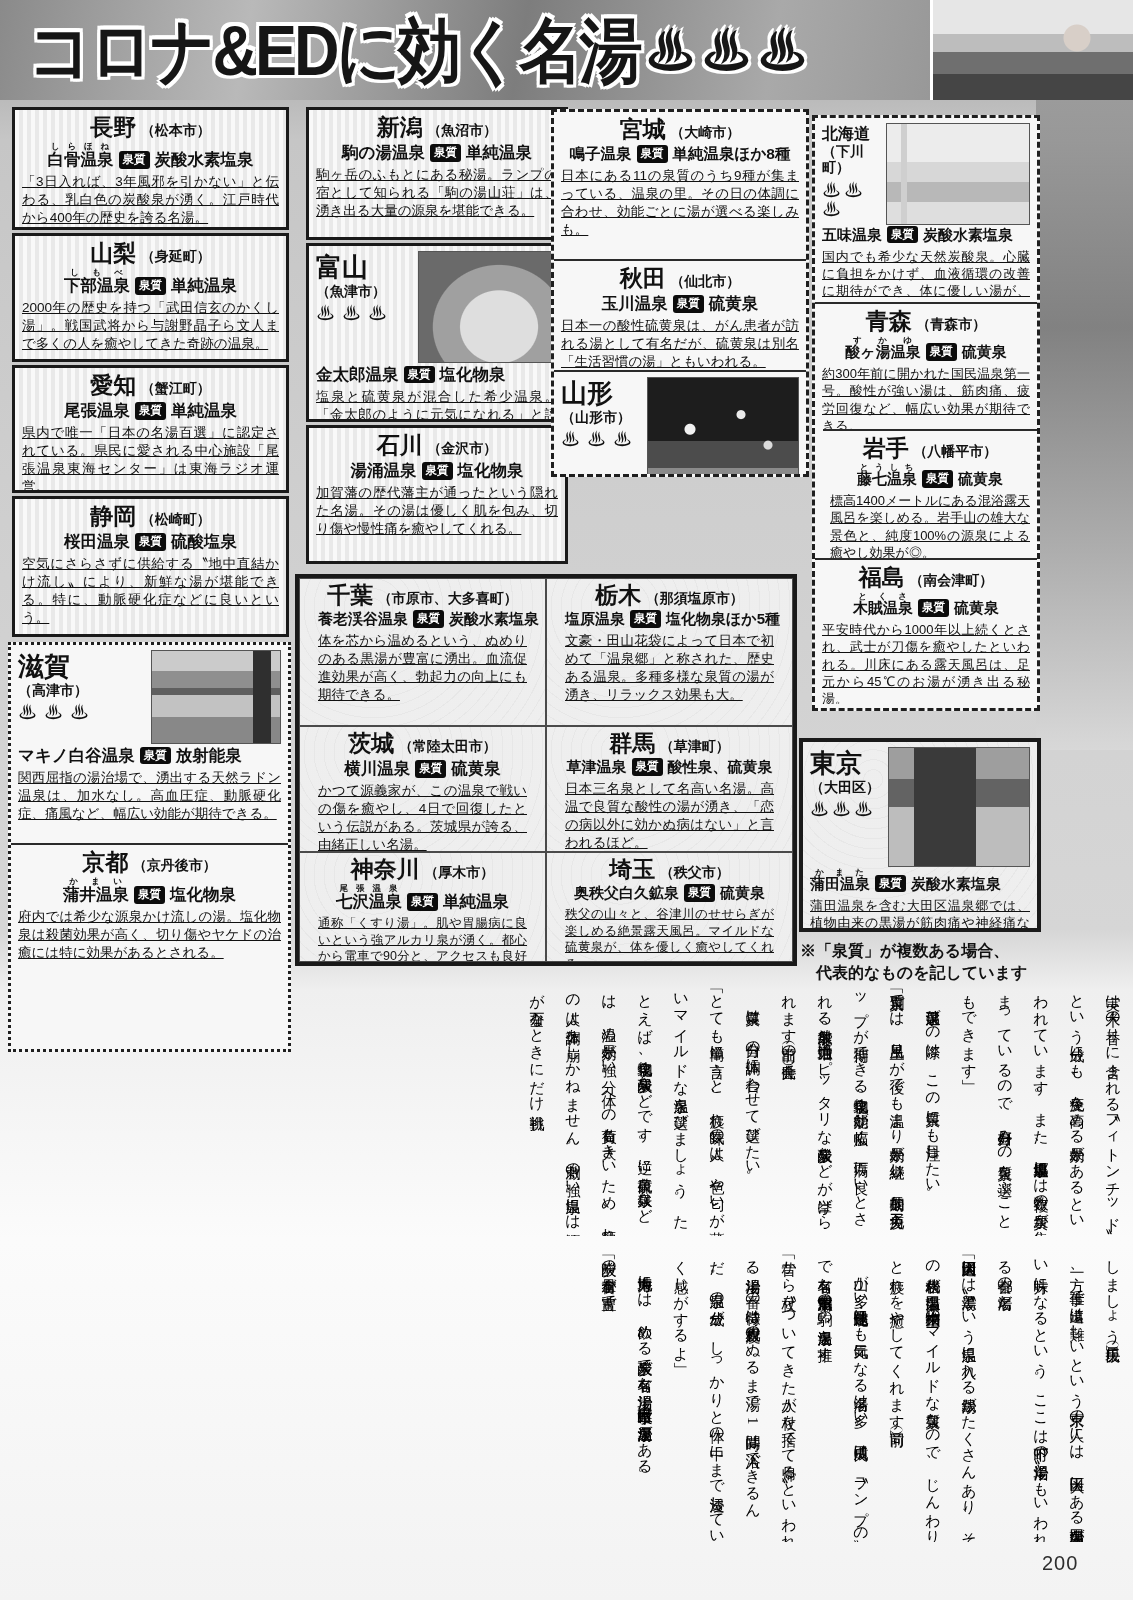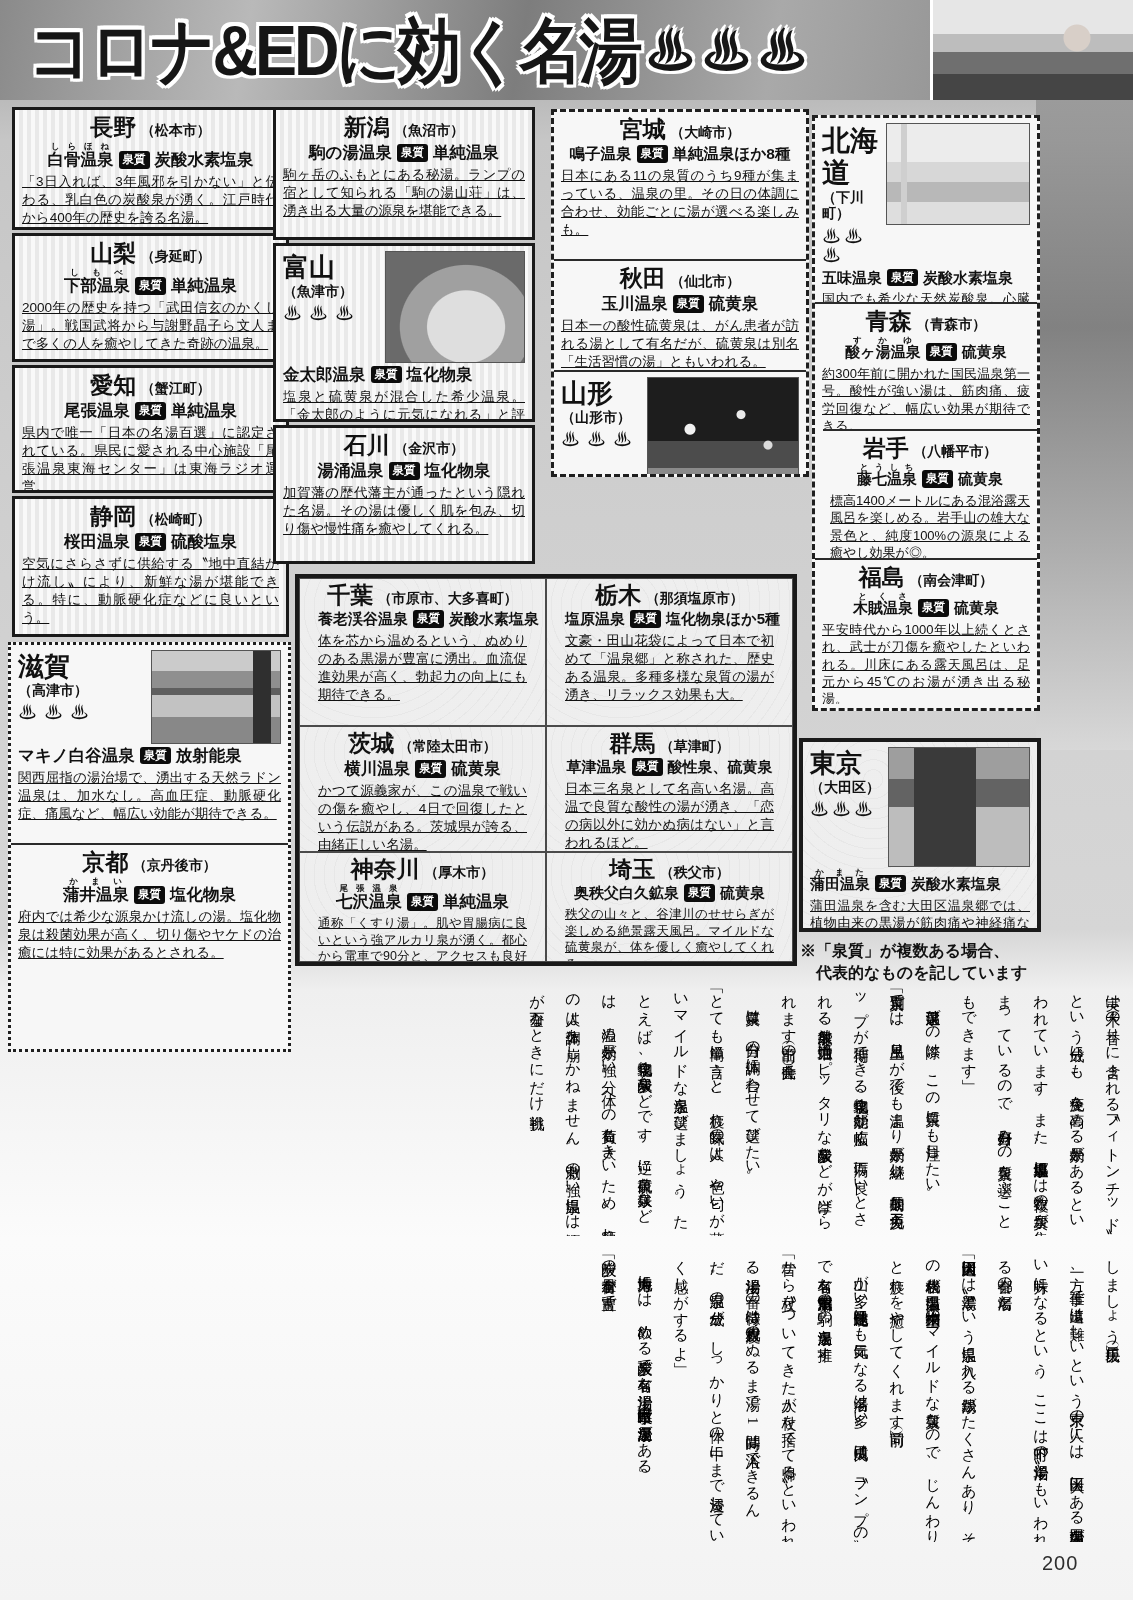--- a/index.html
+++ b/index.html
@@ -132,21 +132,21 @@
     <div class="bx-onsen-line left"><span>マキノ白谷温泉</span><span class="bx-badge">泉質</span><span>放射能泉</span></div>
     <p class="bx-desc">関西屈指の湯治場で、湧出する天然ラドン温泉は、加水なし。高血圧症、動脈硬化症、痛風など、幅広い効能が期待できる。</p>
   </div>
   <div class="sec" style="height:116px;">
     <div class="bx-title"><span class="bx-pref">京都</span> <span class="bx-city">（京丹後市）</span></div>
     <div class="bx-onsen-line"><ruby><span>蒲井温泉</span><rt>かまい</rt></ruby><span class="bx-badge">泉質</span><span>塩化物泉</span></div>
     <p class="bx-desc">府内では希少な源泉かけ流しの湯。塩化物泉は殺菌効果が高く、切り傷やヤケドの治癒には特に効果があるとされる。</p>
   </div>
 </div>
 
-<div class="vcol" style="left:273px;top:107px;width:262px;">
+<div class="vcol" style="left:306px;top:107px;width:262px;">
   <div class="pv-box stripe-bg" style="height:133px;">
     <div class="bx-title"><span class="bx-pref">新潟</span> <span class="bx-city">（魚沼市）</span></div>
     <div class="bx-onsen-line"><span>駒の湯温泉</span><span class="bx-badge">泉質</span><span>単純温泉</span></div>
     <p class="bx-desc">駒ヶ岳のふもとにある秘湯。ランプの宿として知られる「駒の湯山荘」は、湧き出る大量の源泉を堪能できる。</p>
   </div>
   <div class="pv-box stripe-bg" style="height:179px;">
     <div class="ph-row">
       <div class="ph-info">
         <div class="bx-pref big">富山</div>
         <div class="bx-city">（魚津市）</div>
@@ -186,21 +186,21 @@
     </div>
     <div class="bx-onsen-line left"><span>蔵王温泉</span><span class="bx-badge">泉質</span><span>硫黄泉</span></div>
     <p class="bx-desc">源泉温度が高い、アツアツの硫黄泉が湧く。温熱と泉質のダブル効果で、免疫力アップが期待できる元気の湯。</p>
   </div>
 </div>
 
 <div class="dash-box" style="position:absolute;left:812px;top:115px;width:228px;height:596px;">
   <div class="sec" style="height:184px;">
     <div class="ph-row">
       <div class="ph-info">
-        <div class="bx-pref" style="font-size:28px;">北海道</div>
+        <div class="bx-pref" style="font-size:16px;">北海道</div>
         <div class="bx-city">（下川町）</div>
         <div class="bx-sym" style="letter-spacing:3px;">♨♨♨</div>
       </div>
       <div class="bx-photo photo-hokkaido"></div>
     </div>
     <div class="bx-onsen-line left" style="font-size:15px;"><span>五味温泉</span><span class="bx-badge">泉質</span><span>炭酸水素塩泉</span></div>
     <p class="bx-desc" style="font-size:13px;">国内でも希少な天然炭酸泉。心臓に負担をかけず、血液循環の改善に期待ができ、体に優しい湯が、じっくり味わえる。</p>
   </div>
   <div class="sec" style="height:127px;">
     <div class="bx-title"><span class="bx-pref">青森</span> <span class="bx-city">（青森市）</span></div>

